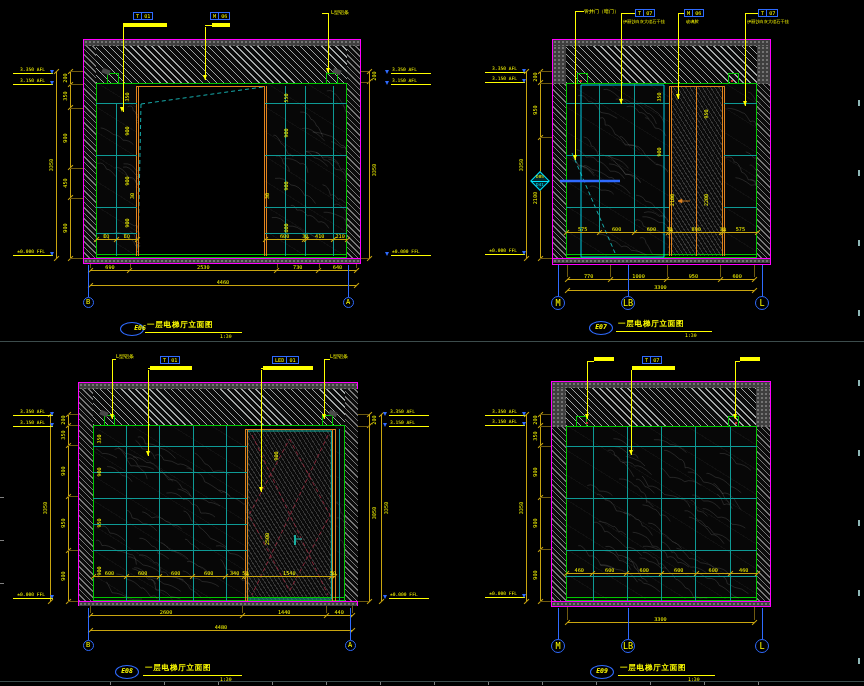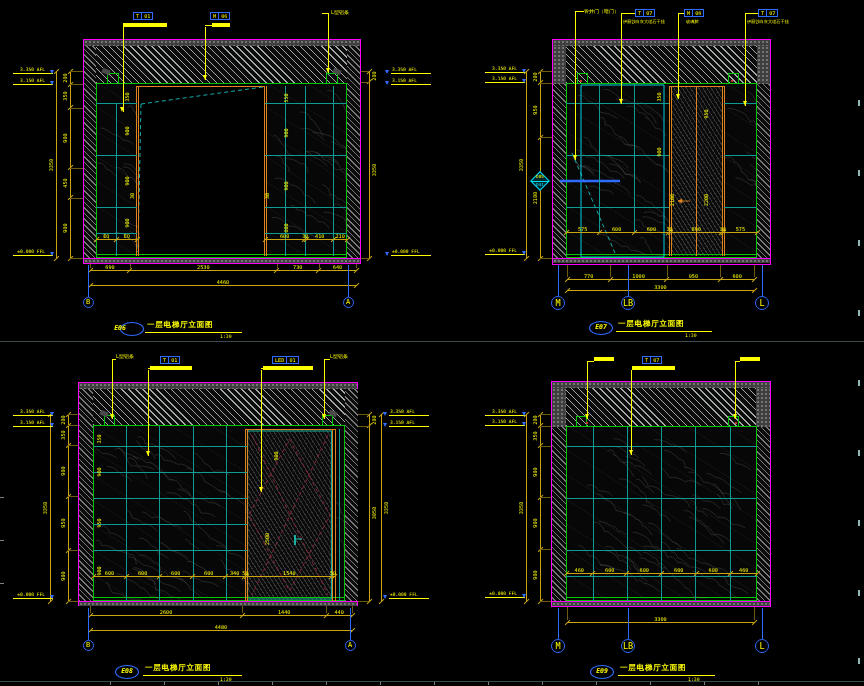--- a/index.html
+++ b/index.html
@@ -194,21 +194,21 @@
       <div style="position: absolute; left: 212px; top: 23px; width: 18px; height: 4px; background: rgb(255, 255, 0);"></div>
       <div style="position: absolute; left: 210px; top: 12px; height: 8px; border: 1px solid rgb(47, 107, 255); display: flex; background: rgb(0, 0, 0);">
         <span style="padding: 0px 2px; font-size: 5.2px; line-height: 7px; color: rgb(255, 255, 0);">M</span>
         <span style="padding: 0px 2px; font-size: 5.2px; line-height: 7px; color: rgb(255, 255, 0); border-left: 1px solid rgb(47, 107, 255);">06</span>
       </div>
       <div style="position: absolute; left: 328px; top: 13px; width: 1px; height: 60px; background: rgb(255, 255, 0);"></div>
       <div style="position: absolute; left: 325.5px; top: 68px; width: 0px; height: 0px; border-left: 2.5px solid transparent; border-right: 2.5px solid transparent; border-top: 5px solid rgb(255, 255, 0);"></div>
       <div style="position: absolute; left: 322px; top: 13px; width: 6px; height: 1px; background: rgb(255, 255, 0);"></div>
       <div style="position: absolute; left: 331px; top: 10px; font-size: 5px; line-height: 5.9px; color: rgb(255, 255, 0); white-space: nowrap;">L型铝条</div>
       <div style="position: absolute; left: 120px; top: 322px; width: 24px; height: 14px; border: 1.4px solid rgb(47, 107, 255); border-radius: 50%;"></div>
-      <div style="position: absolute; left: 120px; top: 325px; font-size: 6.5px; line-height: 7.7px; color: rgb(255, 255, 0); white-space: nowrap; transform: translateX(-50%); font-weight: bold; font-style: italic;">E06</div>
+      <div style="position: absolute; left: 140px; top: 325px; font-size: 6.5px; line-height: 7.7px; color: rgb(255, 255, 0); white-space: nowrap; transform: translateX(-50%); font-weight: bold; font-style: italic;">E06</div>
       <div style="position: absolute; left: 147px; top: 321px; font-size: 7.5px; line-height: 8.8px; color: rgb(255, 255, 0); white-space: nowrap; font-weight: bold; letter-spacing: 0.8px;">一层电梯厅立面图</div>
       <div style="position: absolute; left: 145px; top: 331.5px; width: 97px; height: 1px; background: rgb(255, 255, 0);"></div>
       <div style="position: absolute; left: 220px; top: 333.5px; font-size: 4.8px; line-height: 5.7px; color: rgb(255, 255, 0); white-space: nowrap;">1:30</div>
     </div>
   <div class="quad" id="quad-1" style="left:432px;top:0">
       <div style="position: absolute; left: 120px; top: 39px; width: 219px; height: 226px; border: 1px solid rgb(255, 0, 255);"></div>
       <div class="speckle" style="position: absolute; left: 121px; top: 40px; width: 217px; height: 6px;"></div>
       <div class="hatch" style="position: absolute; left: 134px; top: 46px; width: 191px; height: 37px;"></div>
       <div class="hatch2" style="position: absolute; left: 121px; top: 84px; width: 13px; height: 176px;"></div>
       <div class="hatch2" style="position: absolute; left: 325px; top: 84px; width: 13px; height: 176px;"></div>

